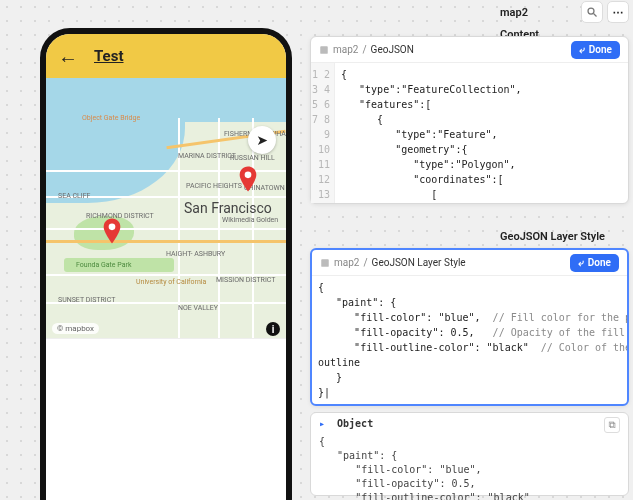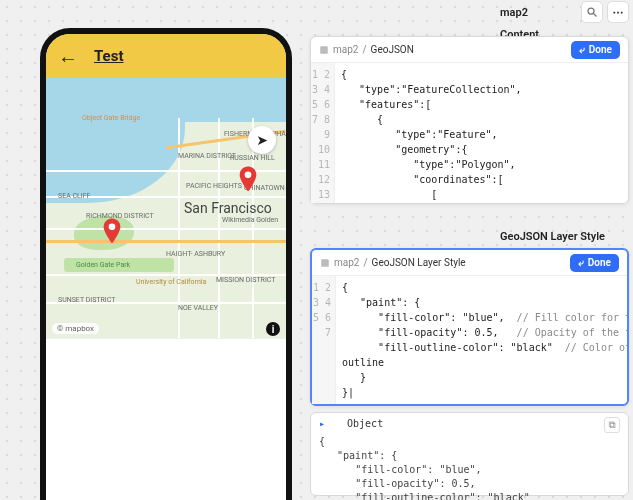--- a/index.html
+++ b/index.html
@@ -171,21 +171,21 @@
     <div class="lbl" style="left:140px;top:104px">PACIFIC
 HEIGHTS</div>
     <div class="lbl" style="left:198px;top:106px">CHINATOWN</div>
     <div class="lbl" style="left:12px;top:114px">SEA CLIFF</div>
     <div class="lbl" style="left:40px;top:134px">RICHMOND
 DISTRICT</div>
     <div class="lbl" style="left:176px;top:138px">Wikimedia Golden</div>
     <div class="lbl big" style="left:138px;top:122px">San Francisco</div>
     <div class="lbl" style="left:120px;top:172px">HAIGHT-
 ASHBURY</div>
-    <div class="lbl" style="left:30px;top:183px;color:#4d8a3f">Golden Gate Park</div>
+    <div class="lbl" style="left:30px;top:183px;color:#4d8a3f">Founda Gate Park</div>
     <div class="lbl" style="left:90px;top:200px;color:#b58a3f">University
 of California</div>
     <div class="lbl" style="left:170px;top:198px">MISSION
 DISTRICT</div>
     <div class="lbl" style="left:12px;top:218px">SUNSET
 DISTRICT</div>
     <div class="lbl" style="left:132px;top:226px">NOE VALLEY</div>
 
     <div class="pin" style="left:56px;top:140px">
       <svg viewBox="0 0 24 30">
@@ -284,42 +284,35 @@
         <span>/</span>
         <span class="cur">GeoJSON Layer Style</span>
       </div>
       <span class="sp"></span>
       <div class="done-btn">
         <span>⤶</span>
         <span>Done</span>
       </div>
     </div>
     <div class="body-row">
-      <div class="gutter" id="gutter-b">1
-2
-3
-4
-5
-6
-7</div>
       <pre class="code" id="code-b">{
    "paint": {
       "fill-color": "blue",  <span class="c-comment">// Fill color for the polygon</span>
       "fill-opacity": 0.5,   <span class="c-comment">// Opacity of the fill</span>
       "fill-outline-color": "black"  <span class="c-comment">// Color of the polygon's</span>
 outline
    }
 }|</pre>
     </div>
   </div>
 
   <div class="out-panel">
     <div class="obj">
       <span class="tri">▸</span>
-      <span style="margin-left:22px;font-weight:400;color:#333">Object</span>
+      <span style="margin-left:12px;font-weight:700;color:#333">Object</span>
       <span class="sp"></span>
       <span class="copy">⧉</span>
     </div>
     <pre>{
    "paint": {
       "fill-color": "blue",
       "fill-opacity": 0.5,
       "fill-outline-color": "black"</pre>
   </div>
 

